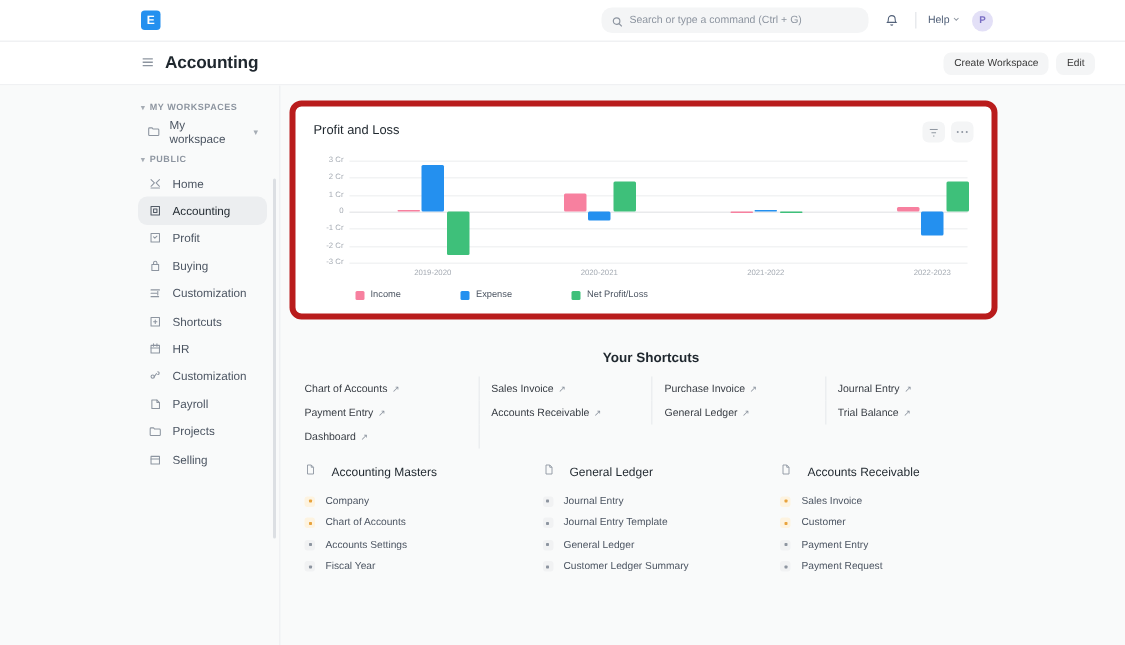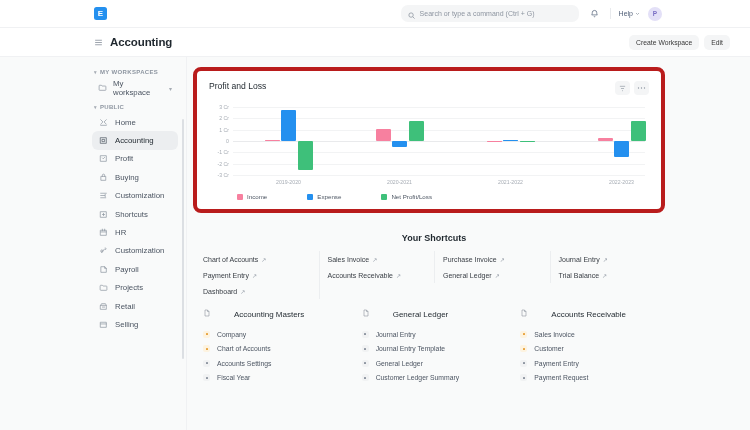--- a/index.html
+++ b/index.html
@@ -296,21 +296,21 @@
 
   
   .reports {
     display: grid;
     grid-template-columns: repeat(3, 1fr);
     margin-top: 10px;
     padding-left: 10px;
     gap: 0 14px;
   }
   .rep-head {
-    display: flex; align-items: center; gap: 23px;
+    display: flex; align-items: center; gap: 10px;
     font-size: 8px;
     color: #1f272e;
     margin-bottom: 8px;
   }
   .rep-item {
     display: flex; align-items: center; gap: 7px;
     height: 14.5px;
     font-size: 6.8px;
     color: #4c5562;
     cursor: pointer;
@@ -492,30 +492,20 @@
           </span>
           <span>Payroll</span>
         </div>
         <div class="side-item">
           <span class="ic">
             <svg width="9" height="9" viewBox="0 0 16 16" fill="none" stroke="currentColor" stroke-width="1.25" stroke-linecap="round" stroke-linejoin="round">
               <path d="M2 5a1 1 0 011-1h3l1.2 1.4H13a1 1 0 011 1V12a1 1 0 01-1 1H3a1 1 0 01-1-1z"></path>
             </svg>
           </span>
           <span>Projects</span>
-        </div>
-        <div class="side-item">
-          <span class="ic">
-            <svg width="9" height="9" viewBox="0 0 16 16" fill="none" stroke="currentColor" stroke-width="1.25" stroke-linecap="round" stroke-linejoin="round">
-              <path d="M3 6h10v7H3z"></path>
-              <path d="M3 6l1.5-3h7L13 6"></path>
-              <path d="M6 9h4"></path>
-            </svg>
-          </span>
-          <span>Retail</span>
         </div>
         <div class="side-item">
           <span class="ic">
             <svg width="9" height="9" viewBox="0 0 16 16" fill="none" stroke="currentColor" stroke-width="1.25" stroke-linecap="round" stroke-linejoin="round">
               <path d="M3 4h10v9H3z"></path>
               <path d="M3 7h10"></path>
             </svg>
           </span>
           <span>Selling</span>
         </div>

